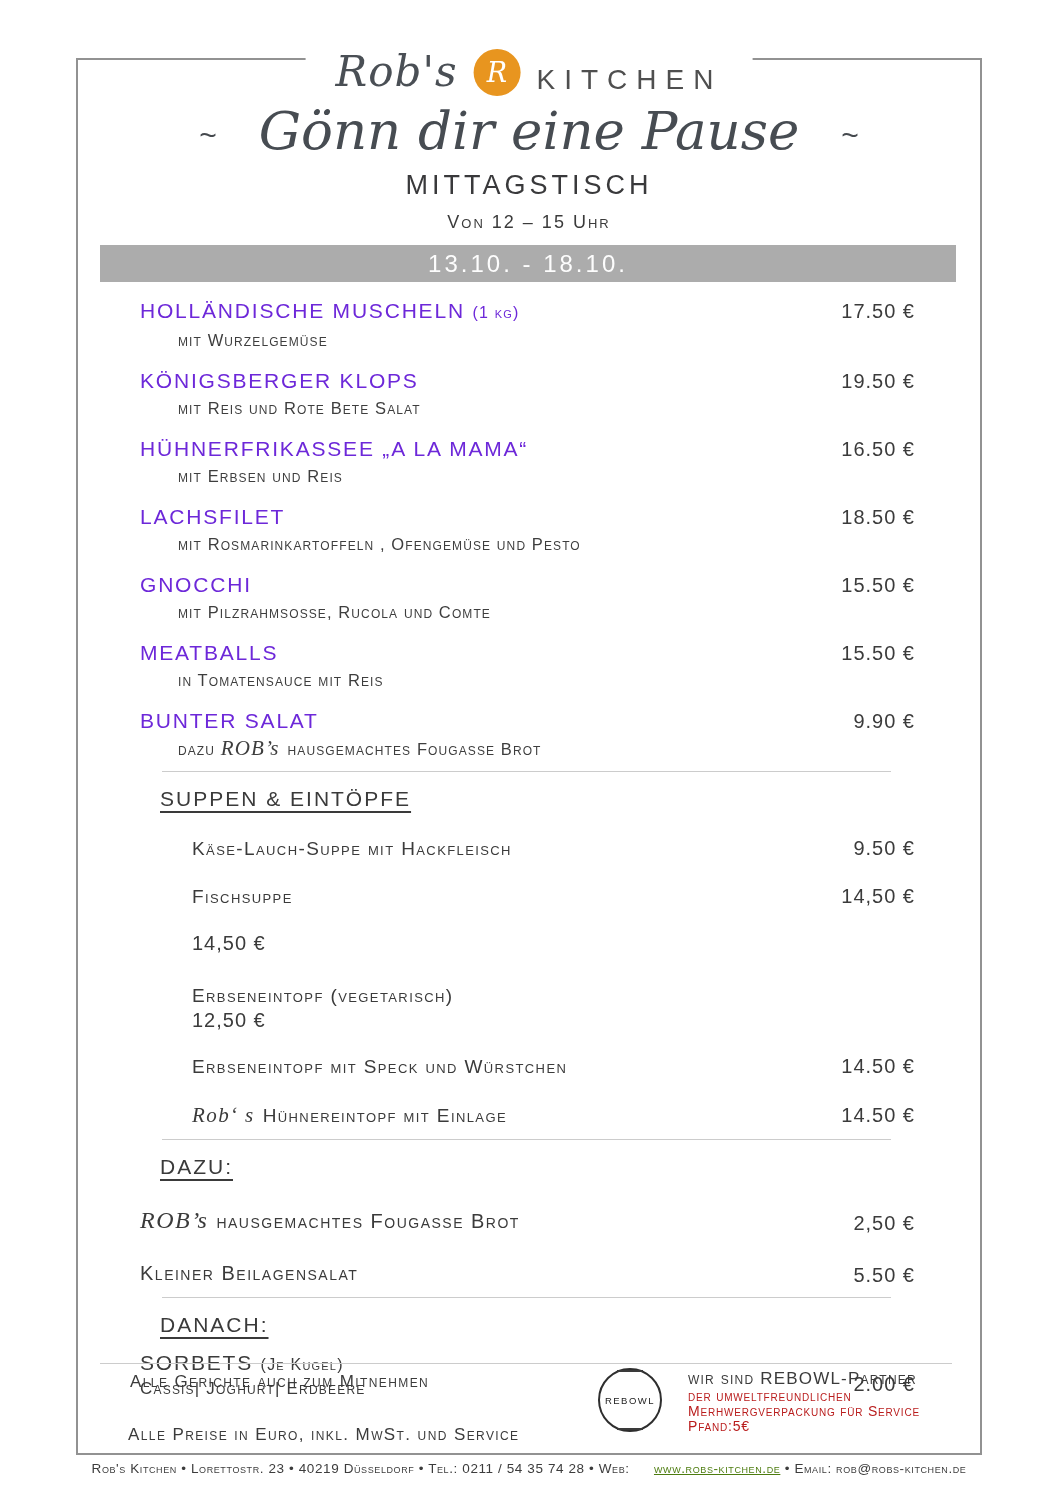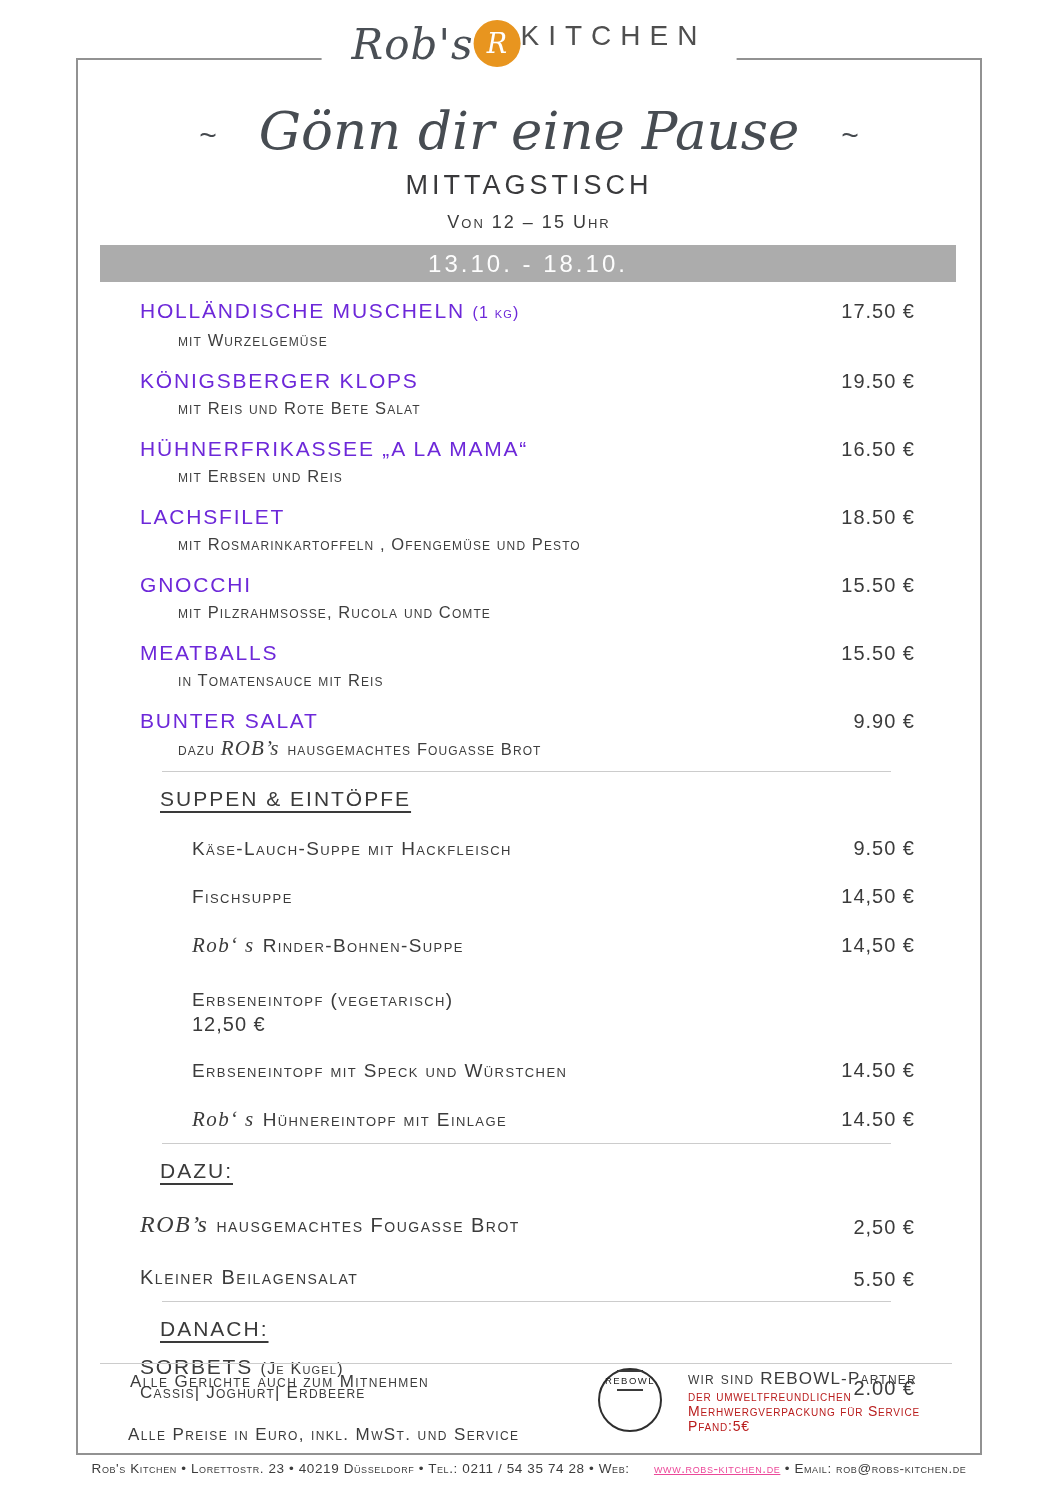--- a/index.html
+++ b/index.html
@@ -11,21 +11,21 @@
   }
   .frame {
     position:absolute; left:76px; top:58px; width:906px; height:1397px;
     border:2px solid #929292; background:#fff;
   }
   .content { position:absolute; left:0; top:0; right:0; }
 
   
   .logo-group {
     position:absolute; top:20px; left:50%; transform:translateX(-50%);
-    background:#fff; padding:0 30px; display:flex; align-items:flex-start; 
+    background:#fff; padding:0 30px; display:flex; align-items:flex-end; gap:16px;
     height:76px; z-index:5; white-space:nowrap;
   }
   .script { font-family:"DejaVu Serif", serif; font-style:italic; }
   .brand-script { font-size:42px; color:#4a4f55; letter-spacing:1px; }
   .brand-circle {
     width:47px; height:47px; border-radius:50%; background:#e8951f;
     display:flex; align-items:center; justify-content:center; flex:0 0 auto;
   }
   .brand-mono { font-family:"DejaVu Serif", serif; font-style:italic; color:#fff; font-size:27px; line-height:1; }
   .brand-word { font-size:28px; letter-spacing:9px; color:#4f4f4f; font-weight:400; }
@@ -73,36 +73,36 @@
   .sorbet-desc { font-size:17px; letter-spacing:1.2px; line-height:21px; font-variant:small-caps; }
 
   
   .frame-footer { position:absolute; left:0; right:4px; bottom:6px; height:84px;margin-top:44px; }
   .ff-divider { border:none; border-top:1px solid #cccccc; margin:0 24px 0 22px; }
   .ff-left { position:absolute; left:52px; top:9px; font-size:17px; letter-spacing:1.4px; font-variant:small-caps; }
   .ff-price-note { position:absolute; left:50px; bottom:2px; font-size:17px; letter-spacing:1.4px; font-variant:small-caps; }
   .rebowl {
     position:absolute; left:520px; top:5px; width:64px; height:64px;
     border:2px solid #2e2e2e; border-radius:50%;
-    display:flex; flex-direction:column; align-items:center; justify-content:flex-start; gap:3px;
+    display:flex; flex-direction:column; align-items:center; justify-content:space-between; gap:3px;
     background:#fff;
   }
   .rebowl-line { width:26px; height:2px; background:#3a3a3a; }
   .rebowl-text { font-size:9.5px; letter-spacing:1.5px; color:#222; }
   .ff-right { position:absolute; left:610px; top:6px; }
   .ff-right-title { font-size:17px; letter-spacing:1.2px; font-variant:small-caps; }
   .ff-right-line { font-size:14px; letter-spacing:0.8px; font-variant:small-caps; line-height:15px; color:#b91c1c; }
   .ff-right-line:first-of-type { margin-top:5px; }
 
   
   .contact {
     position:absolute; left:0; right:0; top:1461px; text-align:center;
     font-size:13.5px; letter-spacing:0.6px; font-variant:small-caps; white-space:nowrap; color:#3c3c3c;
   }
-  .contact .link { color:#ec4899; text-decoration:underline; cursor:pointer;margin-left:20px; }
+  .contact .link { color:#4d7c0f; text-decoration:underline; cursor:pointer;margin-left:20px; }
 </style>
 </head>
 <body>
 
 <div class="frame">
   <div class="content">
 
     <div class="tagline">
       <span class="tilde">~</span>
       <span class="tag-text script">Gönn dir eine Pause</span>
@@ -177,21 +177,20 @@
 
       <div class="srow">
         <div class="sname">Käse-Lauch-Suppe mit Hackfleisch</div>
         <div class="sprice">9.50 €</div>
       </div>
       <div class="srow">
         <div class="sname">Fischsuppe</div>
         <div class="sprice">14,50 €</div>
       </div>
       <div class="srow">
-        <div class="sname"><span class="script-inline">Rob‘ s</span><span>Rinder-Bohnen-Suppe</span></div>
         <div class="sprice">14,50 €</div>
       </div>
       <div class="srow gap">
         <div class="sname">Erbseneintopf (vegetarisch)</div>
         <div class="sprice">12,50 €</div>
       </div>
       <div class="srow">
         <div class="sname">Erbseneintopf mit Speck und Würstchen</div>
         <div class="sprice">14.50 €</div>
       </div>

